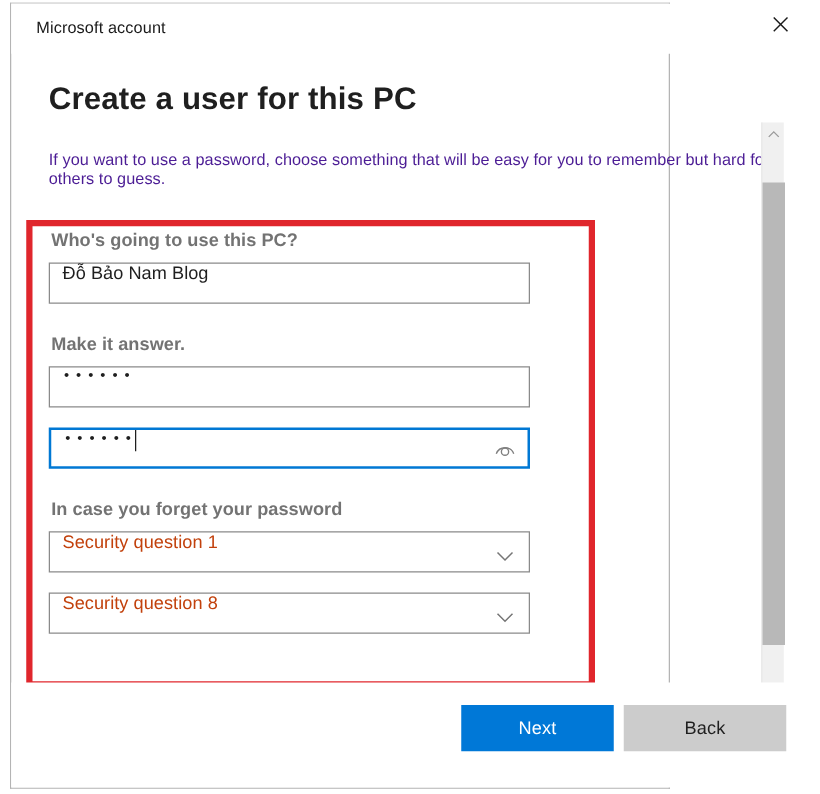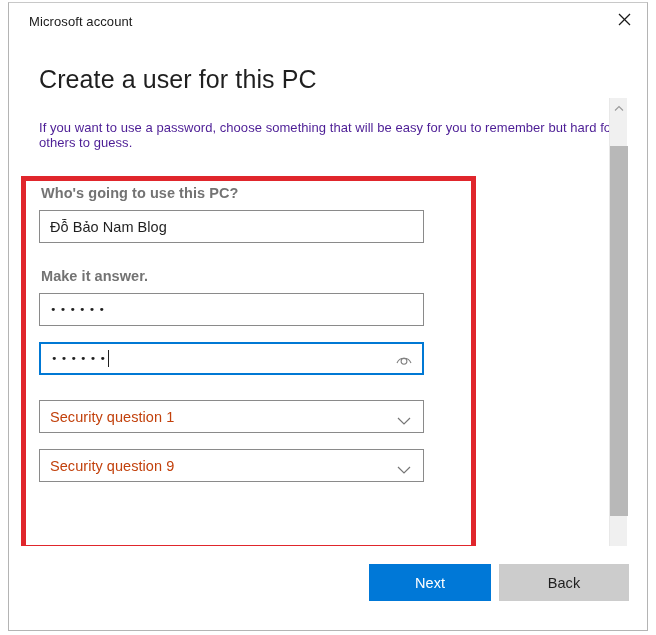--- a/index.html
+++ b/index.html
@@ -7,21 +7,21 @@
     margin: 0; padding: 0;
     width: 656px; height: 635px;
     background: #ffffff;
     font-family: "Liberation Sans", sans-serif;
     overflow: hidden;
   }
 
   #window {
     position: absolute;
     left: 8px; top: 2px;
-    width: 640px; height: 629px;
+    width: 528px; height: 629px;
     background: #ffffff;
     border: 1px solid #b4b4b4;
     border-top: 1px solid #c8c8c8;
   }
 
   
   #titlebar {
     position: absolute;
     left: 0; top: 0;
     width: 638px; height: 40px;
@@ -50,21 +50,21 @@
     position: absolute;
     left: 0; top: 40px;
     width: 638px; height: 505px;
     overflow: hidden;
   }
 
   #page-title {
     position: absolute;
     left: 30px; top: 22px;
     font-size: 25px;
-    font-weight: 400;
+    font-weight: 700;
     color: #1f1f1f;
     letter-spacing: 0.1px;
     white-space: nowrap;
   }
 
   #page-desc {
     position: absolute;
     left: 30px; top: 77px;
     width: 585px;
     font-size: 13px;
@@ -88,21 +88,21 @@
     letter-spacing: 0.05px;
   }
 
   .input-box {
     position: relative;
     width: 385px;
     height: 33px;
     border: 1px solid #8a8a8a;
     background: #ffffff;
     display: flex;
-    align-items: center;
+    align-items: flex-start;
     margin-bottom: 16px;
   }
   .input-box.focused {
     border: 2px solid #0078d4;
   }
   .input-text {
     font-size: 14.5px;
     color: #1f1f1f;
     padding-left: 10px;
     letter-spacing: 0.05px;
@@ -251,33 +251,34 @@
         <span class="reveal-icon">
           <svg width="18" height="14" viewBox="0 0 18 14">
             <path d="M2 11 A7.5 7.5 0 0 1 16 11" fill="none" stroke="#808080" stroke-width="1.1"></path>
             <circle cx="9" cy="9.3" r="2.9" fill="none" stroke="#808080" stroke-width="1.1"></circle>
           </svg>
         </span>
       </div>
 
       <div class="gap-lg"></div>
 
+      <div class="field-label">In case you forget your password</div>
 
       <div class="input-box">
         <span class="input-text placeholder">Security question 1</span>
         <span class="chevron-icon">
           <svg width="14" height="10" viewBox="0 0 14 10">
             <polyline points="1,2 7,8 13,2" fill="none" stroke="#767676" stroke-width="1.2"></polyline>
           </svg>
         </span>
       </div>
 
 
       <div class="input-box">
-        <span class="input-text placeholder">Security question 9</span>
+        <span class="input-text placeholder">Security question 8</span>
         <span class="chevron-icon">
           <svg width="14" height="10" viewBox="0 0 14 10">
             <polyline points="1,2 7,8 13,2" fill="none" stroke="#767676" stroke-width="1.2"></polyline>
           </svg>
         </span>
       </div>
 
     </div>
 
     <div id="scrollbar">

